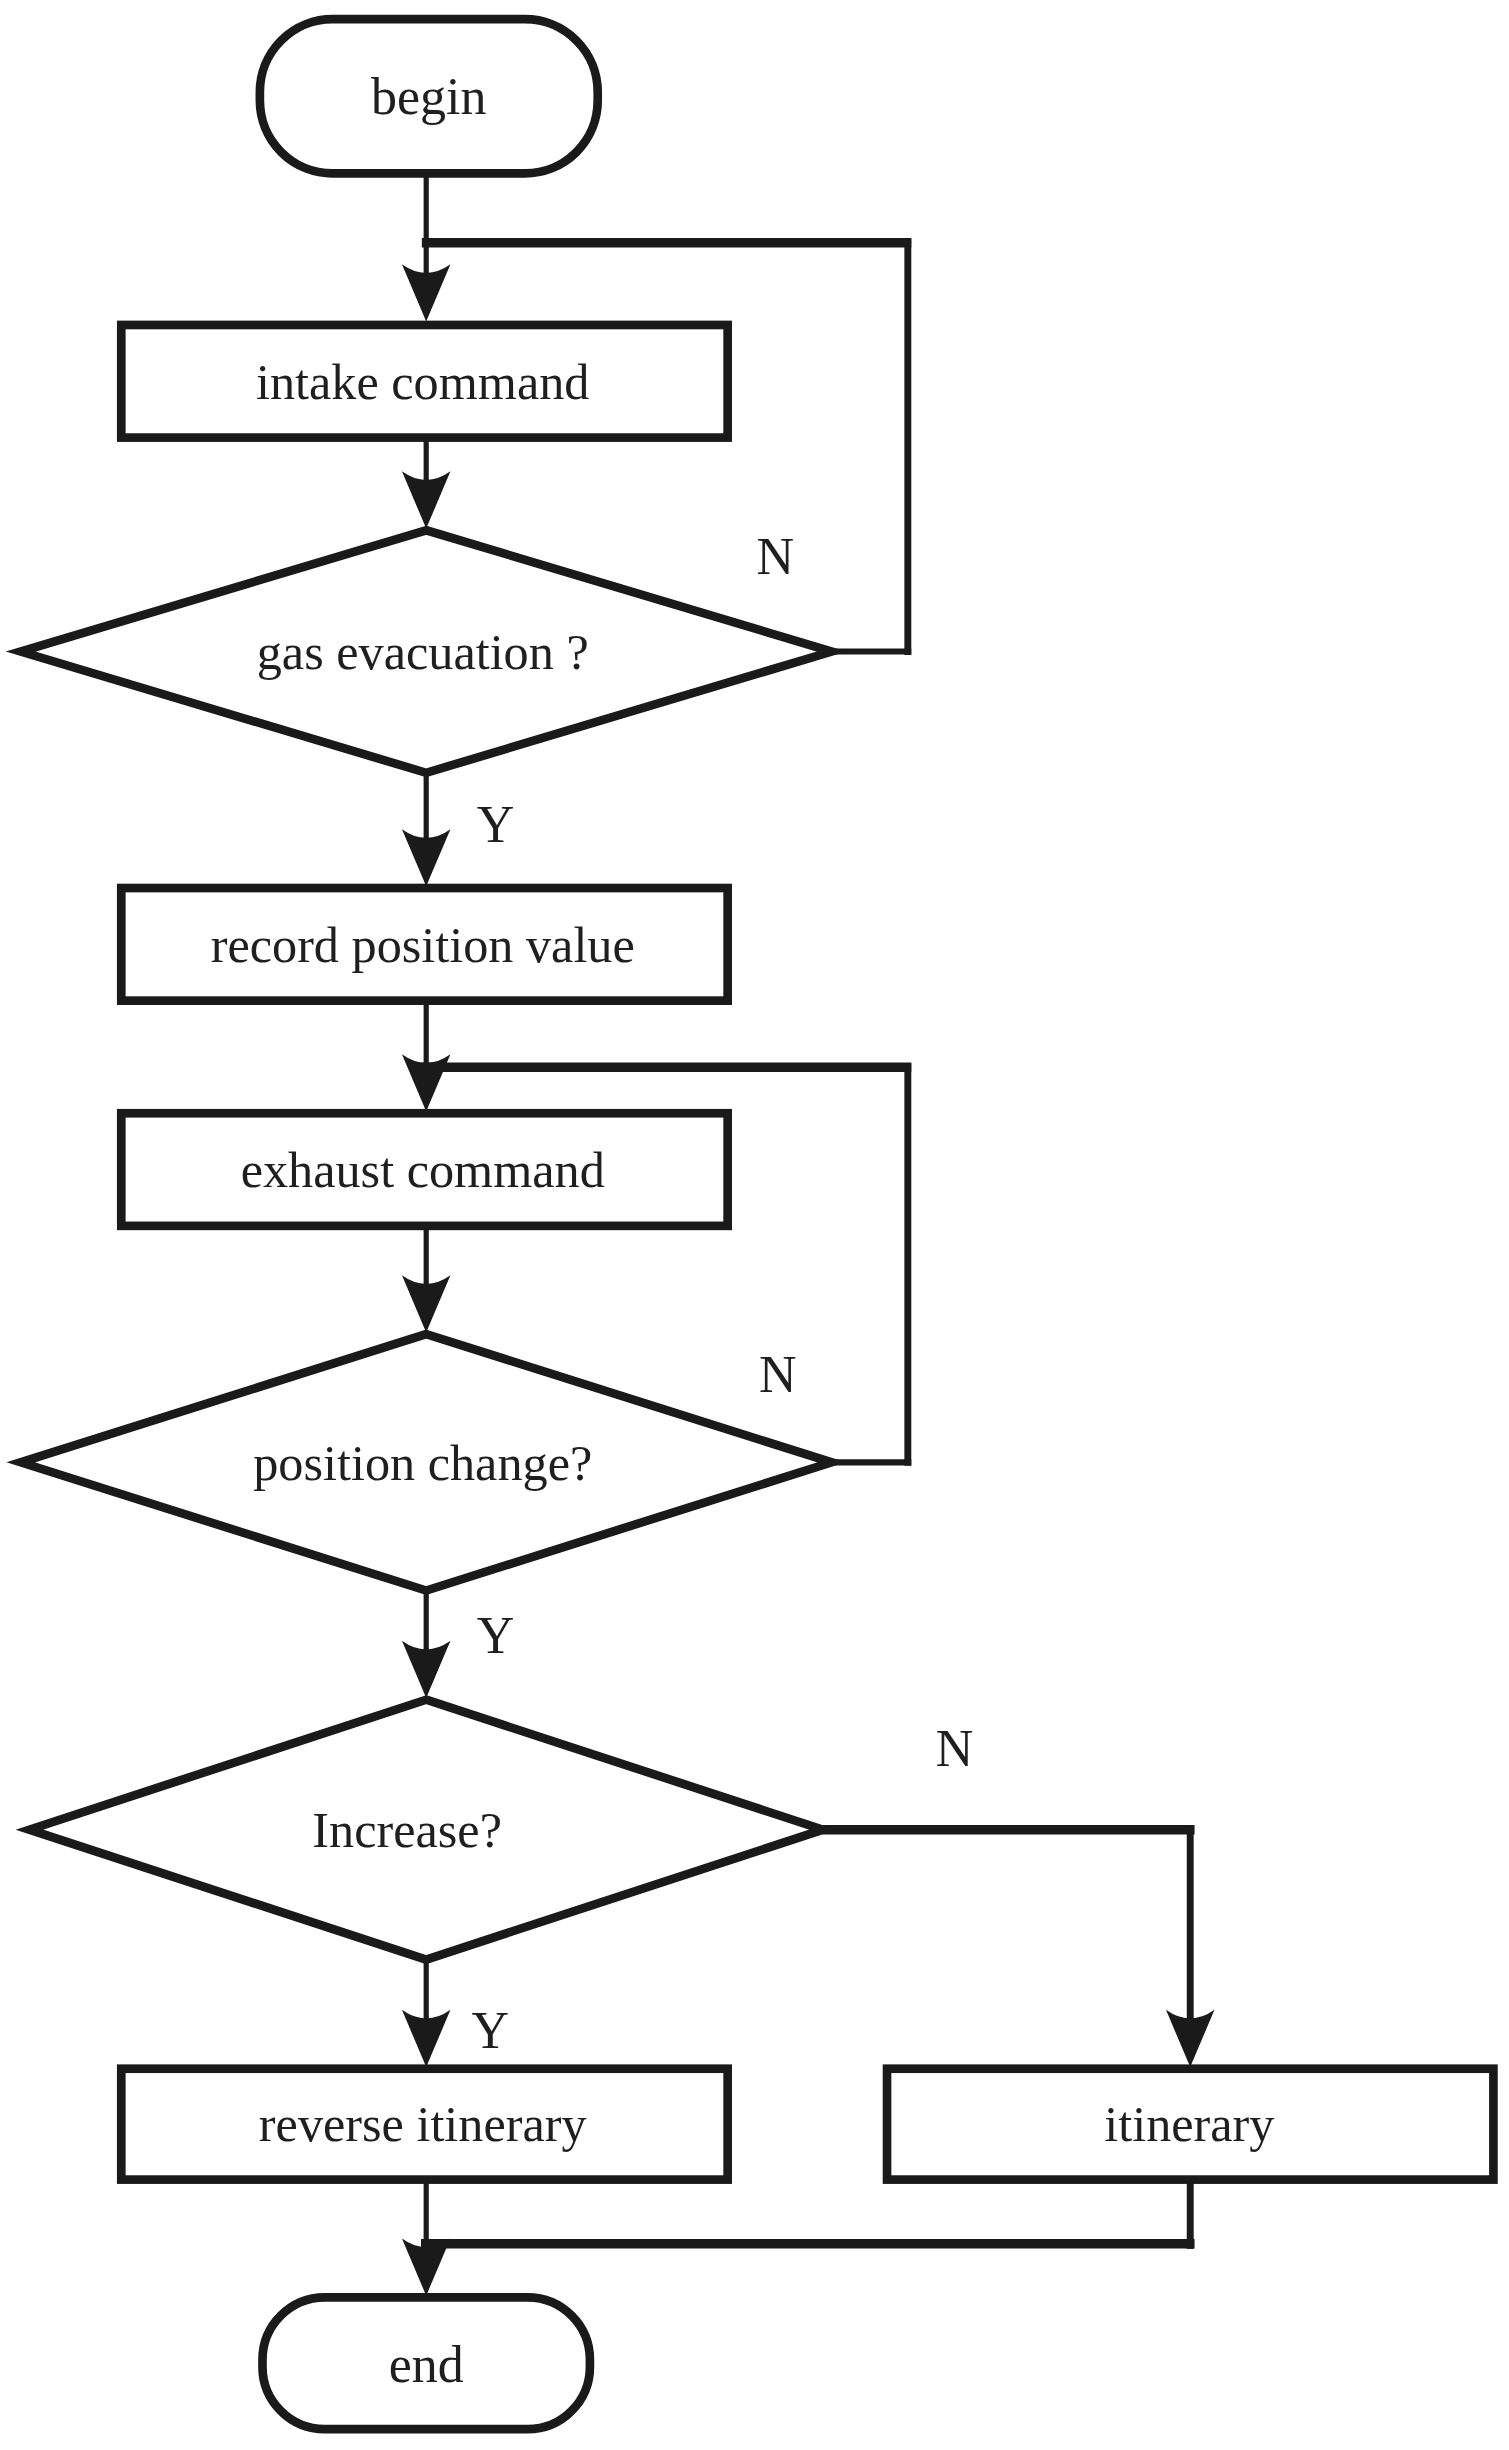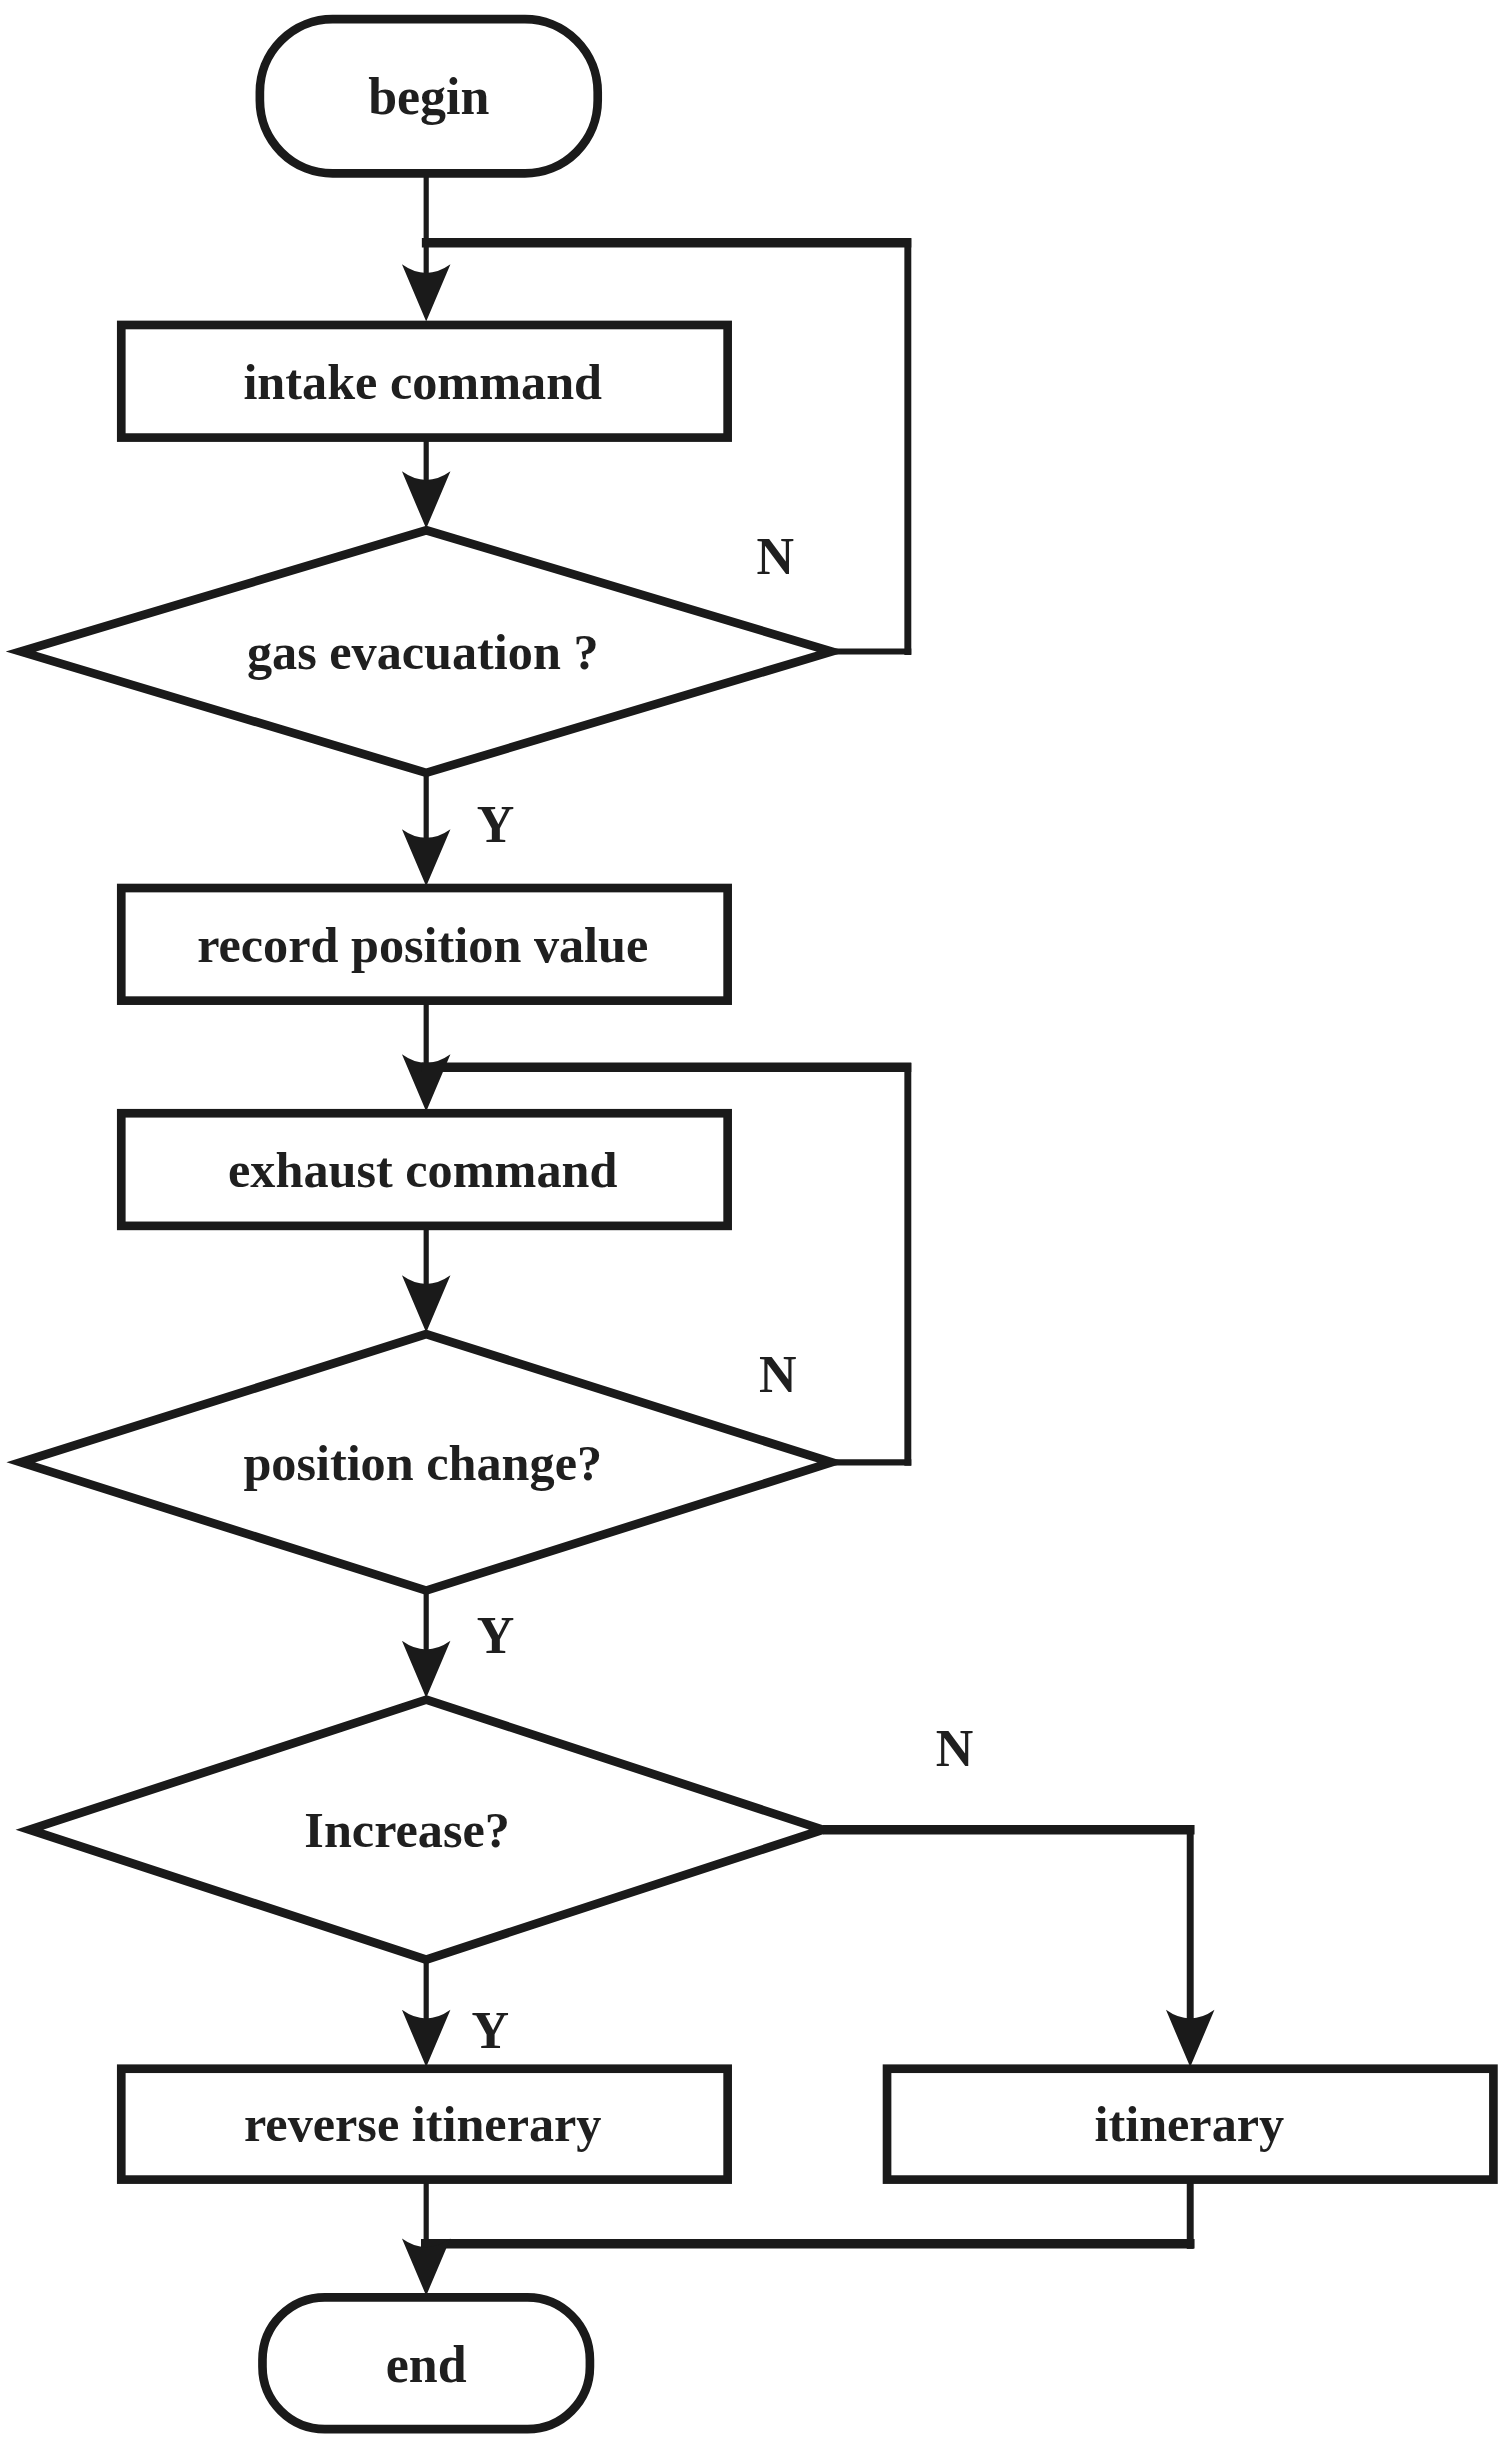--- a/index.html
+++ b/index.html
@@ -6,21 +6,20 @@
     margin: 0;
     padding: 0;
     background: #ffffff;
   }
   .canvas-wrap {
     position: relative;
     width: 1509px;
     height: 2450px;
     background: #ffffff;
     overflow: hidden;
-    font-weight: bold;
   }
   svg.flowchart {
     display: block;
     width: 1509px;
     height: 2450px;
   }
   .shape {
     fill: #ffffff;
     stroke: #1a1a1a;
   }

